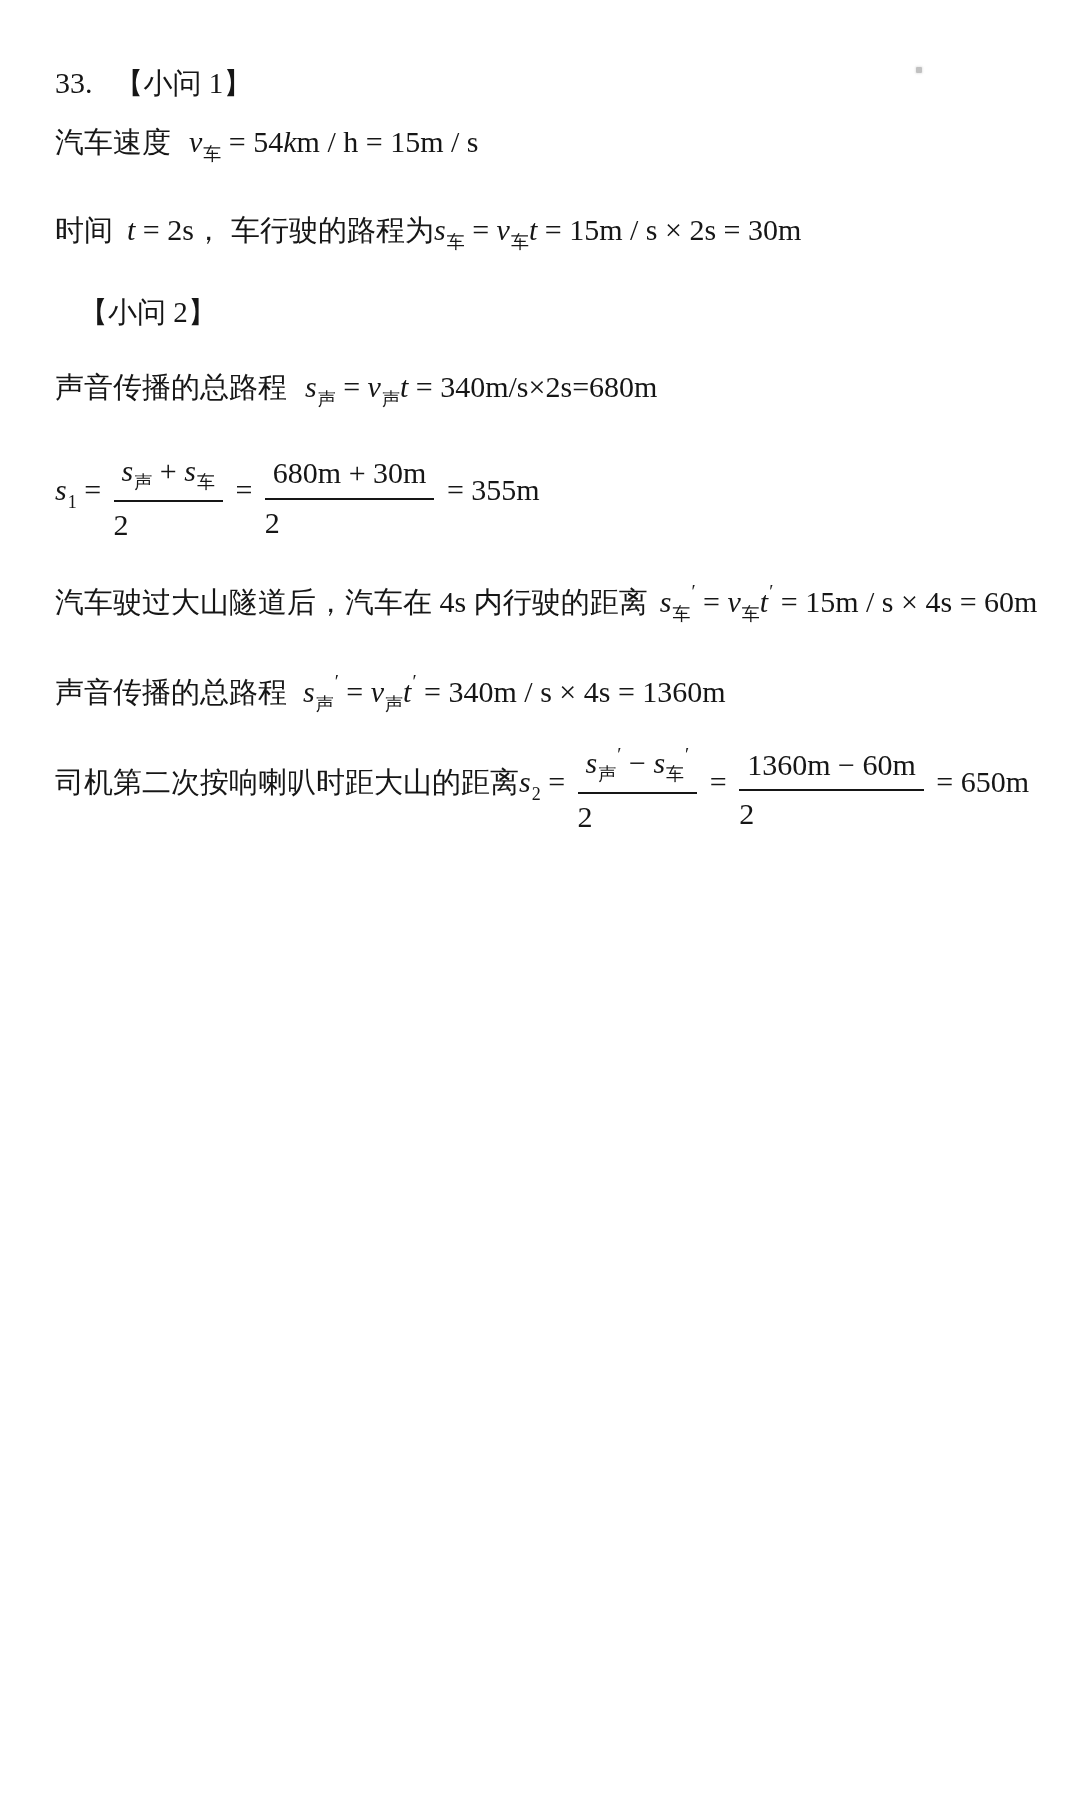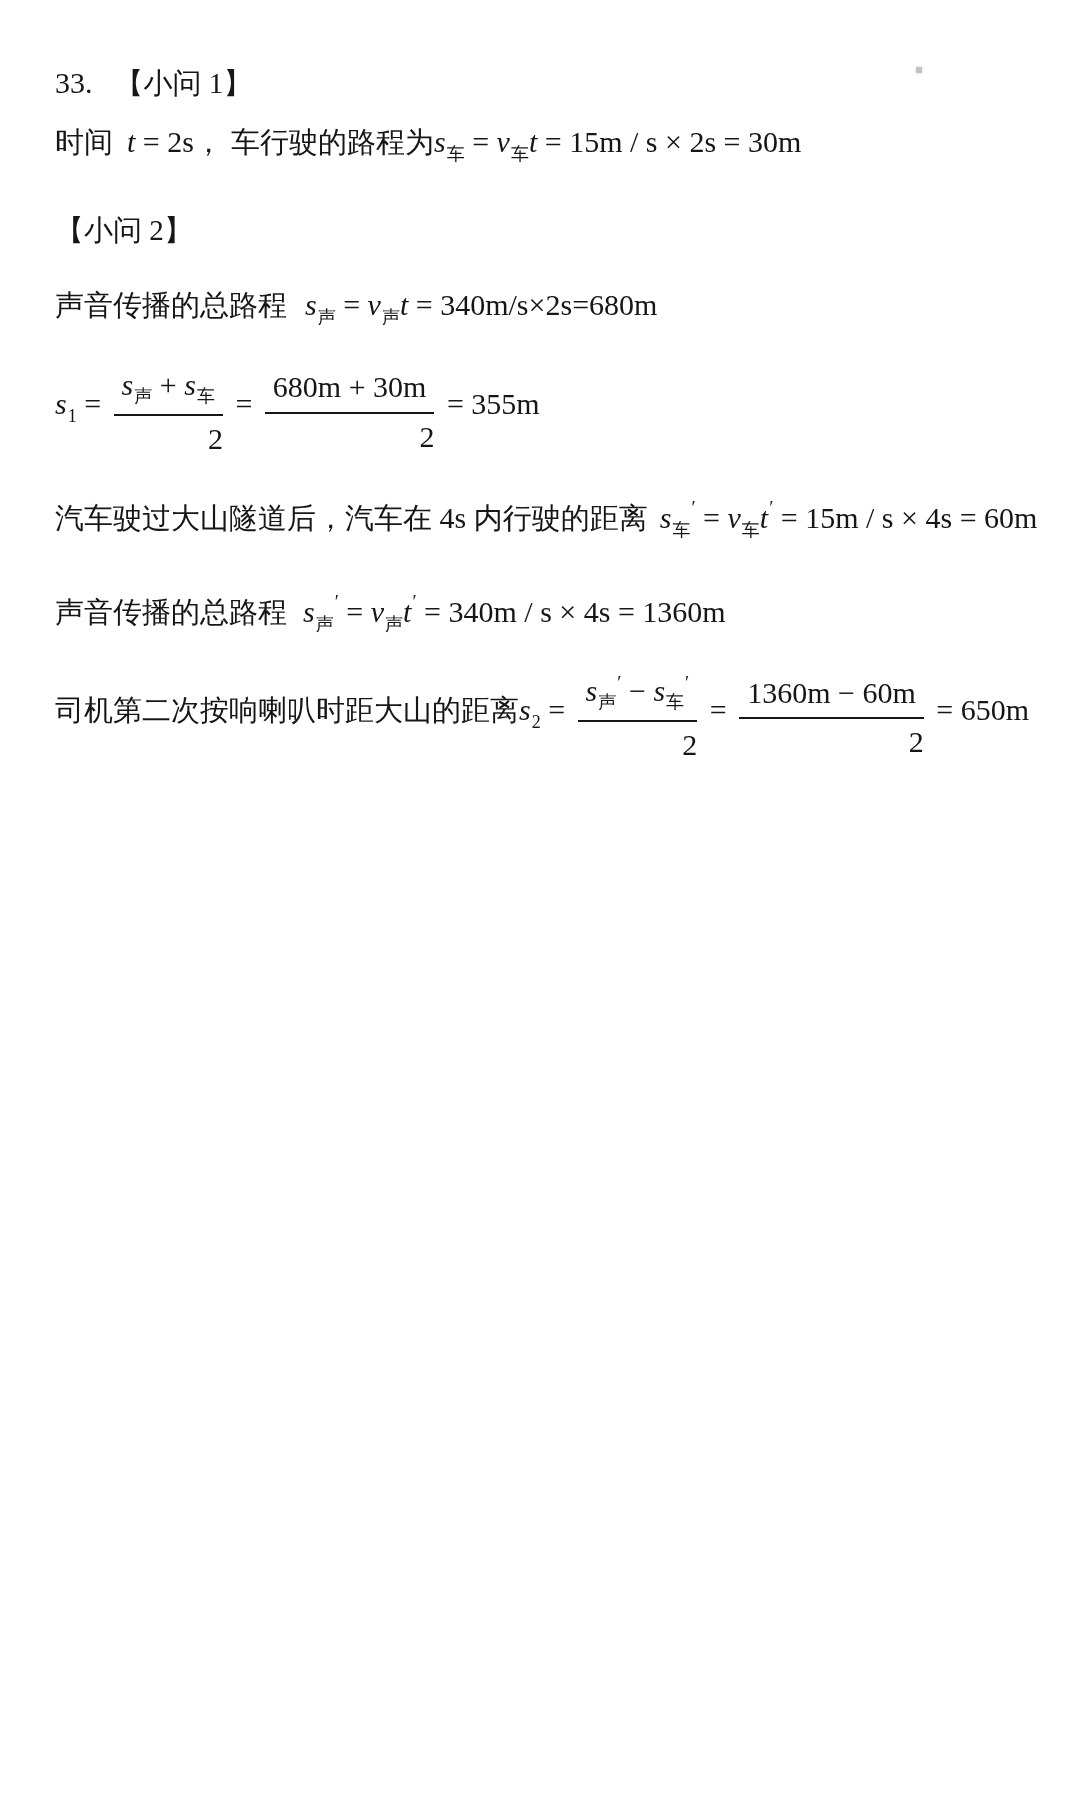--- a/index.html
+++ b/index.html
@@ -28,39 +28,39 @@
     right: 20px;
   }
   .line {
     white-space: nowrap;
     line-height: 46px;
   }
   
   .line:nth-child(1)  { margin-bottom: 8px; }
   .line:nth-child(2)  { margin-bottom: 30px; }
   .line:nth-child(3)  { margin-bottom: 24px; }
-  .line:nth-child(4)  { margin-bottom: 10px; }
+  .line:nth-child(4)  { margin-bottom: 10px; margin-left: 24px; }
   .line:nth-child(5)  { margin-bottom: 28px; margin-top: 24px; }
   .line:nth-child(6)  { margin-bottom: 26px; }
   .line:nth-child(7)  { margin-bottom: 22px; }
   .line:nth-child(8)  { margin-bottom: 14px; }
   .line:nth-child(9)  { margin-bottom: 24px; }
   .line:nth-child(10) { margin-bottom: 26px; }
 
   .tok-text  { font-size: 29px; }
   .tok-plain { font-size: 30px; }
   .tok-var   { font-size: 30px; font-style: italic; }
   .tok-sub   { font-size: 18px; vertical-align: -8px; margin-left: 1px; }
   .tok-sup   { font-size: 19px; vertical-align: 14px; margin-left: 1px; }
   .tok-space { display: inline-block; }
 
   .tok-frac {
     display: inline-flex;
     flex-direction: column;
-    align-items: flex-end;
+    align-items: flex-start;
     vertical-align: middle;
     margin: 0 5px;
     line-height: 1.25;
     text-align: center;
   }
   .frac-num {
     display: block;
     padding: 2px 8px 6px 8px;
     border-bottom: 2px solid #161616;
   }
@@ -83,20 +83,21 @@
     box-shadow: 0 0 2px 1px rgba(150,150,150,0.35);
   }
 </style>
 </head>
 <body>
 
 <div class="page">
   <div class="speck"></div>
   <div class="doc" id="doc">
       <div class="line"><span class="tok-plain">33.</span><span class="tok-space" style="width: 22px;"></span><span class="tok-text">【小问 1】</span></div>
+      <div class="line"><span class="tok-text">汽车速度</span><span class="tok-space" style="width: 18px;"></span><span class="tok-var">v</span><span class="tok-sub">车</span><span class="tok-plain"> = 54</span><span class="tok-var">k</span><span class="tok-plain">m / h = 15m / s</span></div>
       <div class="line"><span class="tok-text">时间</span><span class="tok-space" style="width: 14px;"></span><span class="tok-var">t</span><span class="tok-plain"> = 2s</span><span class="tok-text">，</span><span class="tok-space" style="width: 8px;"></span><span class="tok-text">车行驶的路程为</span><span class="tok-var">s</span><span class="tok-sub">车</span><span class="tok-plain"> = </span><span class="tok-var">v</span><span class="tok-sub">车</span><span class="tok-var">t</span><span class="tok-plain"> = 15m / s × 2s = 30m</span></div>
       <div class="line"><span class="tok-text">【小问 2】</span></div>
       <div class="line"><span class="tok-text">声音传播的总路程</span><span class="tok-space" style="width: 18px;"></span><span class="tok-var">s</span><span class="tok-sub">声</span><span class="tok-plain"> = </span><span class="tok-var">v</span><span class="tok-sub">声</span><span class="tok-var">t</span><span class="tok-plain"> = 340m/s×2s=680m</span></div>
       <div class="line formula"><span class="tok-var">s</span><span class="tok-sub">1</span><span class="tok-plain"> = </span><span class="tok-frac">
           <span class="frac-num"><span class="tok-var">s</span><span class="tok-sub">声</span><span class="tok-plain"> + </span><span class="tok-var">s</span><span class="tok-sub">车</span></span>
           <span class="frac-den"><span class="tok-plain">2</span></span>
         </span><span class="tok-plain"> = </span><span class="tok-frac">
           <span class="frac-num"><span class="tok-plain">680m + 30m</span></span>
           <span class="frac-den"><span class="tok-plain">2</span></span>
         </span><span class="tok-plain"> = 355m</span></div>

